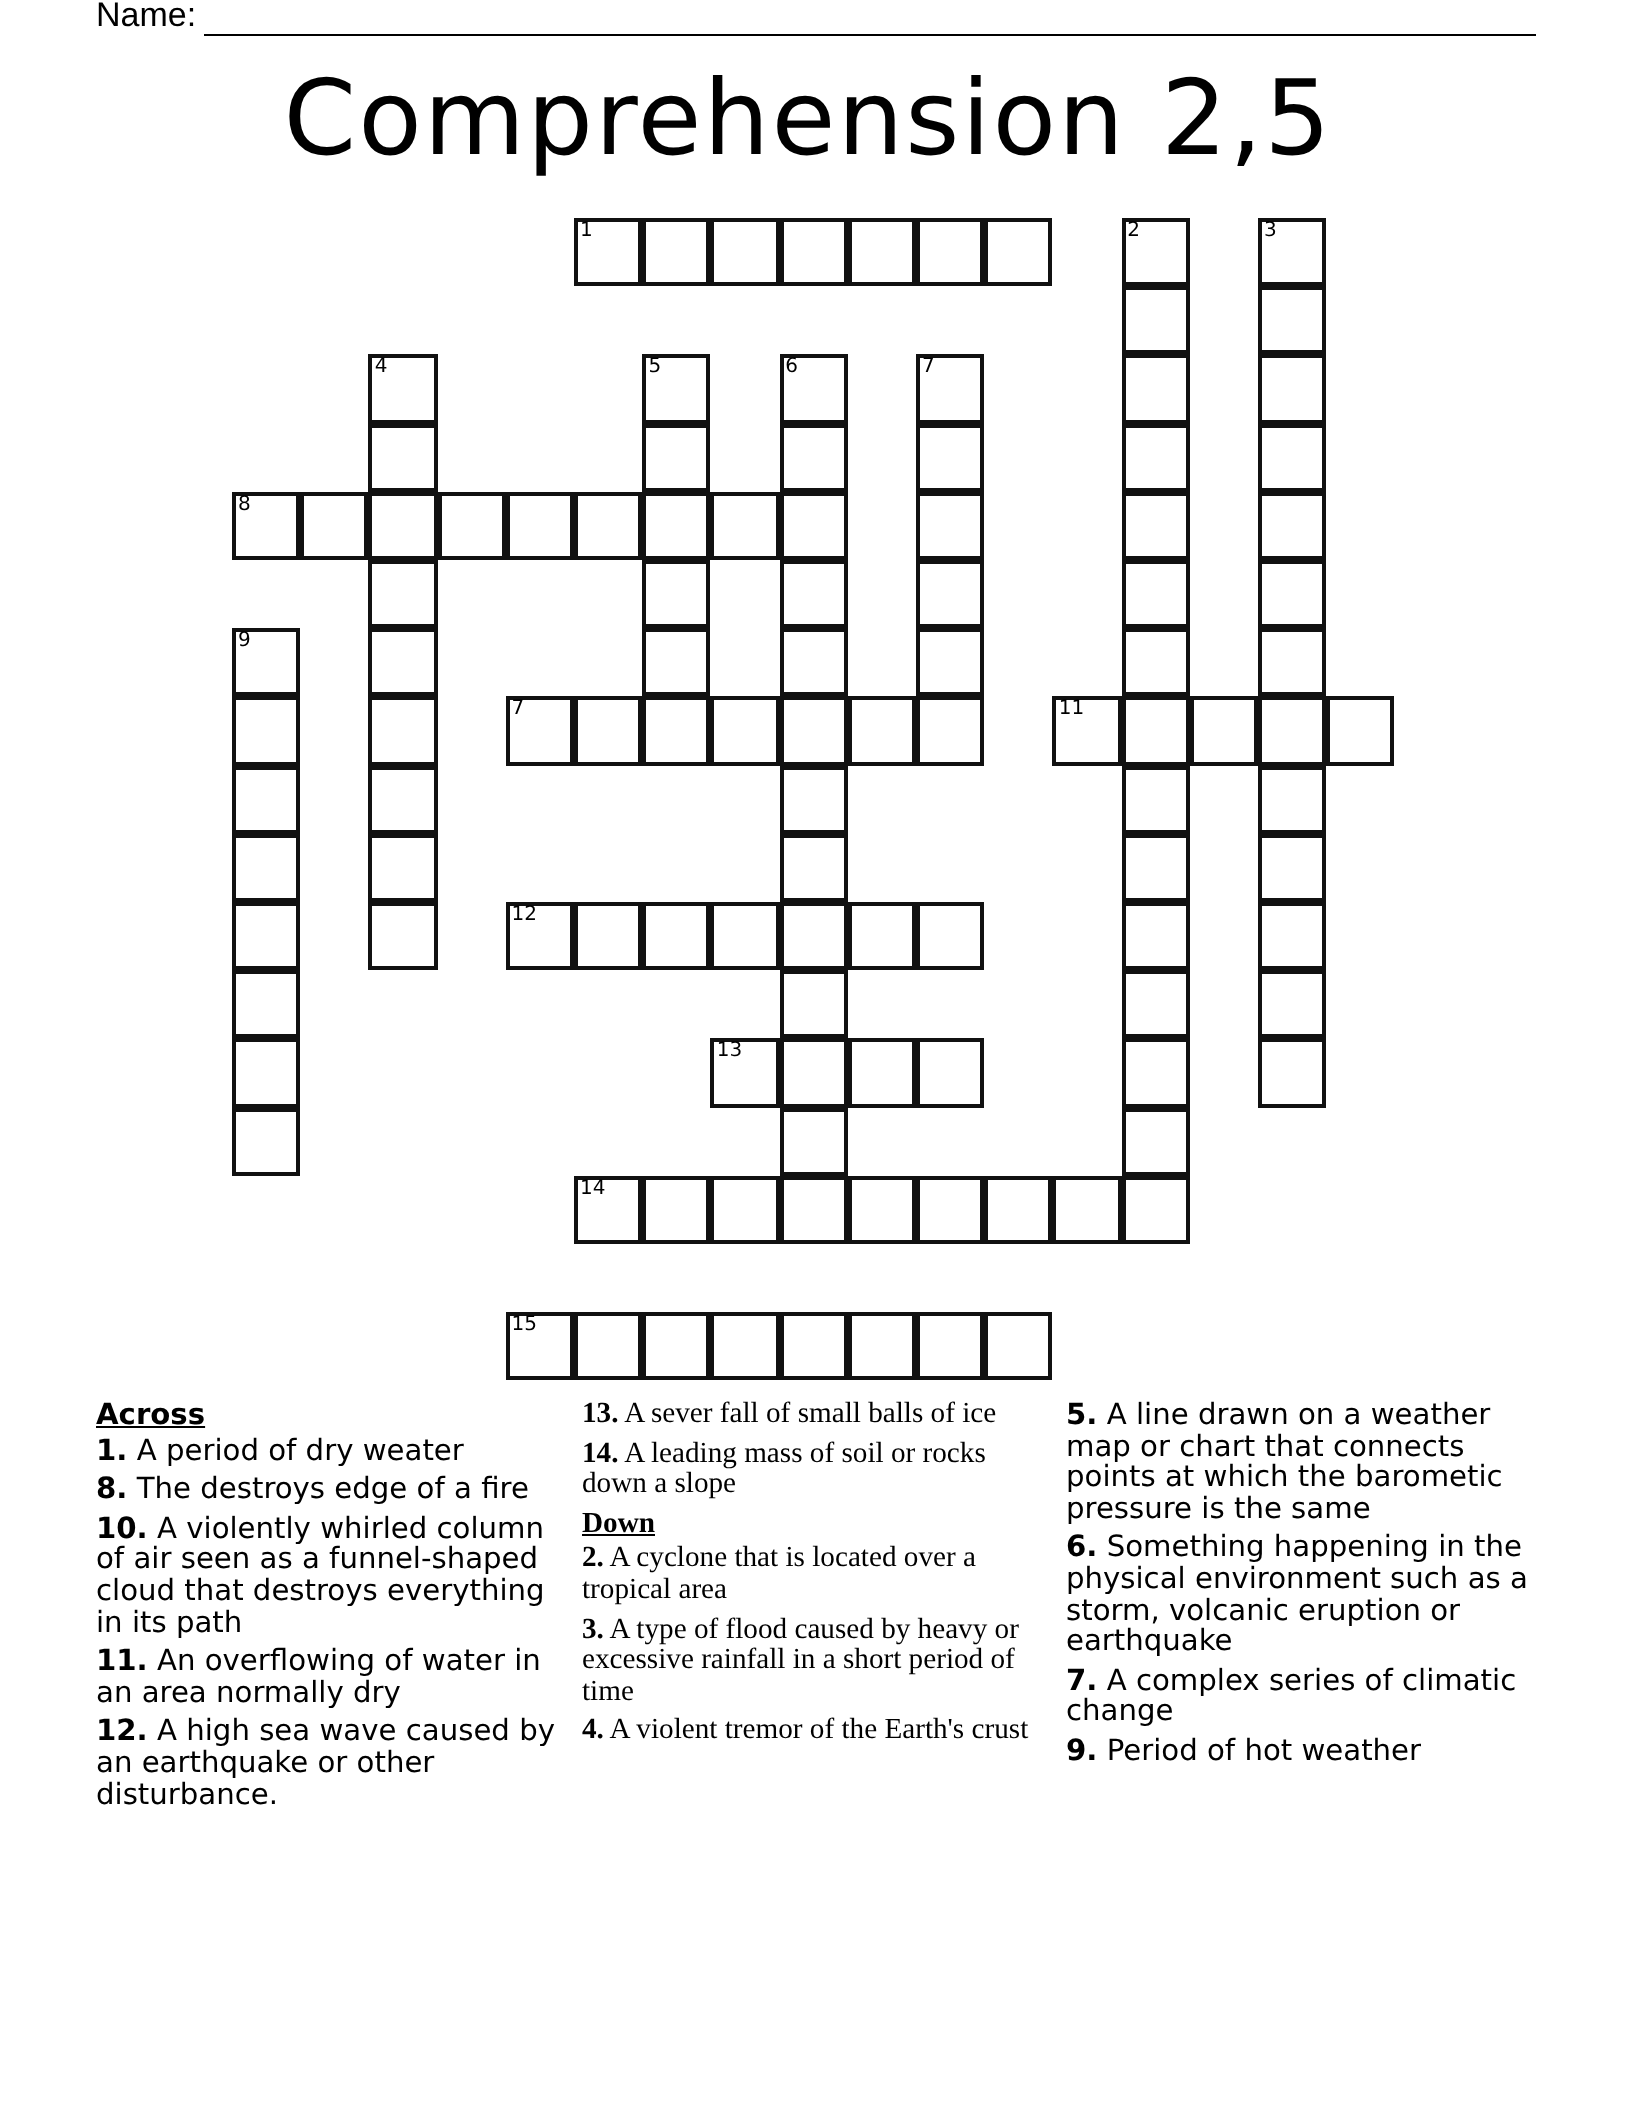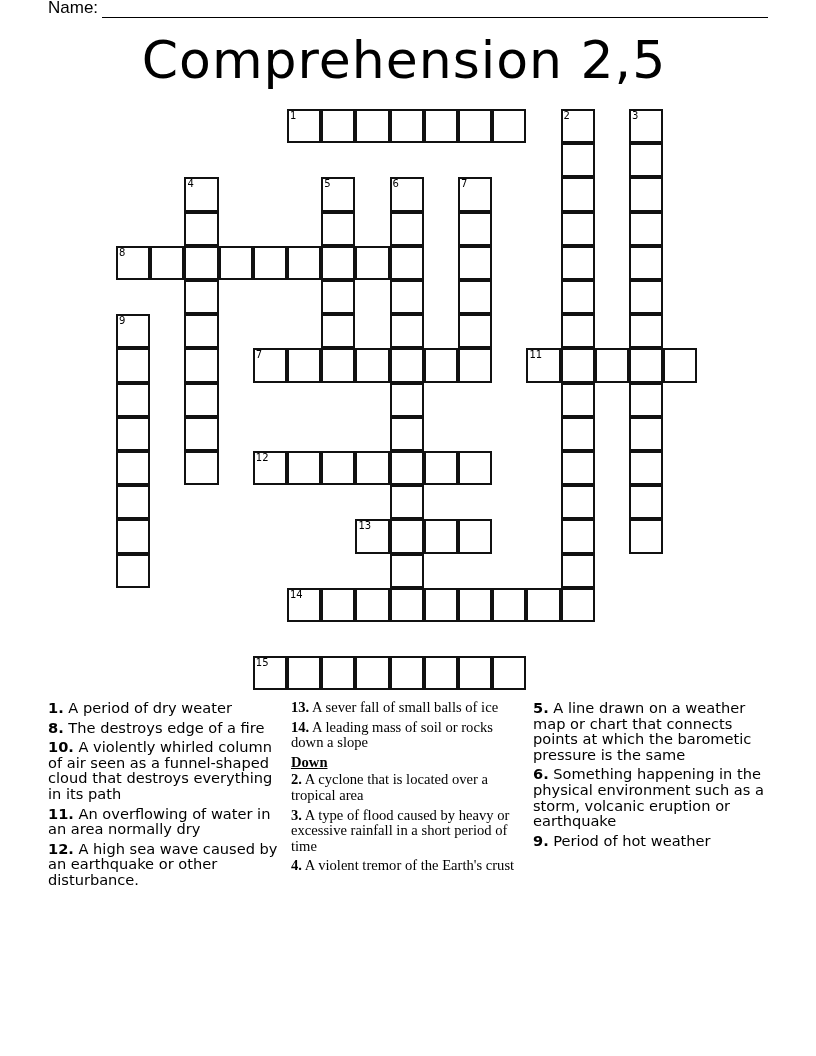--- a/index.html
+++ b/index.html
@@ -187,33 +187,35 @@
     <div class="cell" style="left: 288px; top: 657.2px;"></div>
     <div class="cell" style="left: 322.2px; top: 657.2px;"></div>
     <div class="cell" style="left: 356.4px; top: 657.2px;"></div>
     <div class="cell" style="left: 390.6px; top: 657.2px;"></div>
     <div class="cell" style="left: 424.8px; top: 657.2px;"></div>
     <div class="cell" style="left: 459px; top: 657.2px;"></div>
     <div class="cell" style="left: 493.2px; top: 657.2px;"></div>
   </div>
 
 <div class="clues col1">
+  <div class="clue-head">Across</div>
   <div class="clue"><b>1.</b> <span>A period of dry weater</span></div>
   <div class="clue"><b>8.</b> <span>The destroys edge of a fire</span></div>
   <div class="clue"><b>10.</b> <span>A violently whirled column of air seen as a funnel-shaped cloud that destroys everything in its path</span></div>
   <div class="clue"><b>11.</b> <span>An overflowing of water in an area normally dry</span></div>
   <div class="clue"><b>12.</b> <span>A high sea wave caused by an earthquake or other disturbance.</span></div>
 </div>
 
 <div class="clues col2">
   <div class="clue"><b>13.</b> <span>A sever fall of small balls of ice</span></div>
   <div class="clue"><b>14.</b> <span>A leading mass of soil or rocks down a slope</span></div>
   <div class="clue-head">Down</div>
   <div class="clue"><b>2.</b> <span>A cyclone that is located over a tropical area</span></div>
   <div class="clue"><b>3.</b> <span>A type of flood caused by heavy or excessive rainfall in a short period of time</span></div>
   <div class="clue"><b>4.</b> <span>A violent tremor of the Earth's crust</span></div>
 </div>
 
 <div class="clues col3">
   <div class="clue"><b>5.</b> <span>A line drawn on a weather map or chart that connects points at which the barometic pressure is the same</span></div>
   <div class="clue"><b>6.</b> <span>Something happening in the physical environment such as a storm, volcanic eruption or earthquake</span></div>
+  <div class="clue"><b>7.</b> <span>A complex series of climatic change</span></div>
   <div class="clue"><b>9.</b> <span>Period of hot weather</span></div>
 </div>
 
 </body></html>

